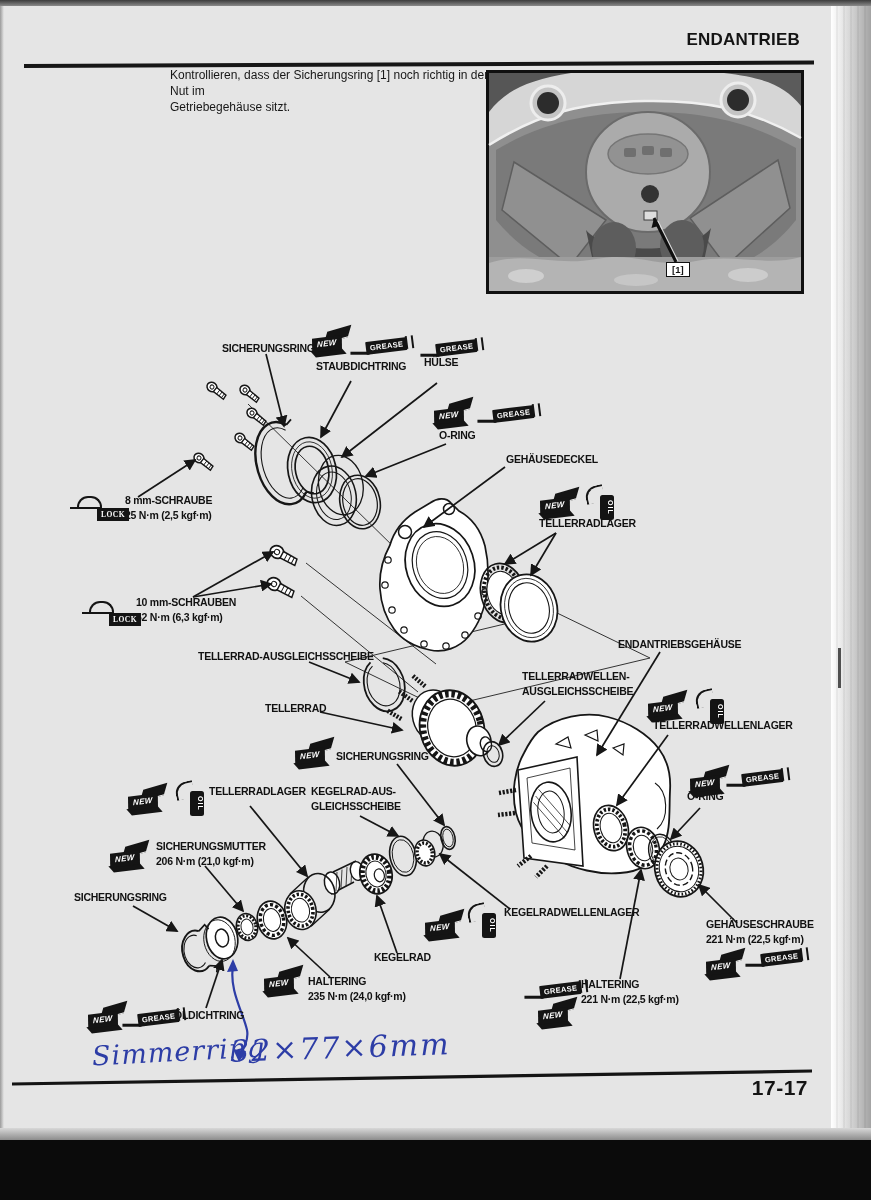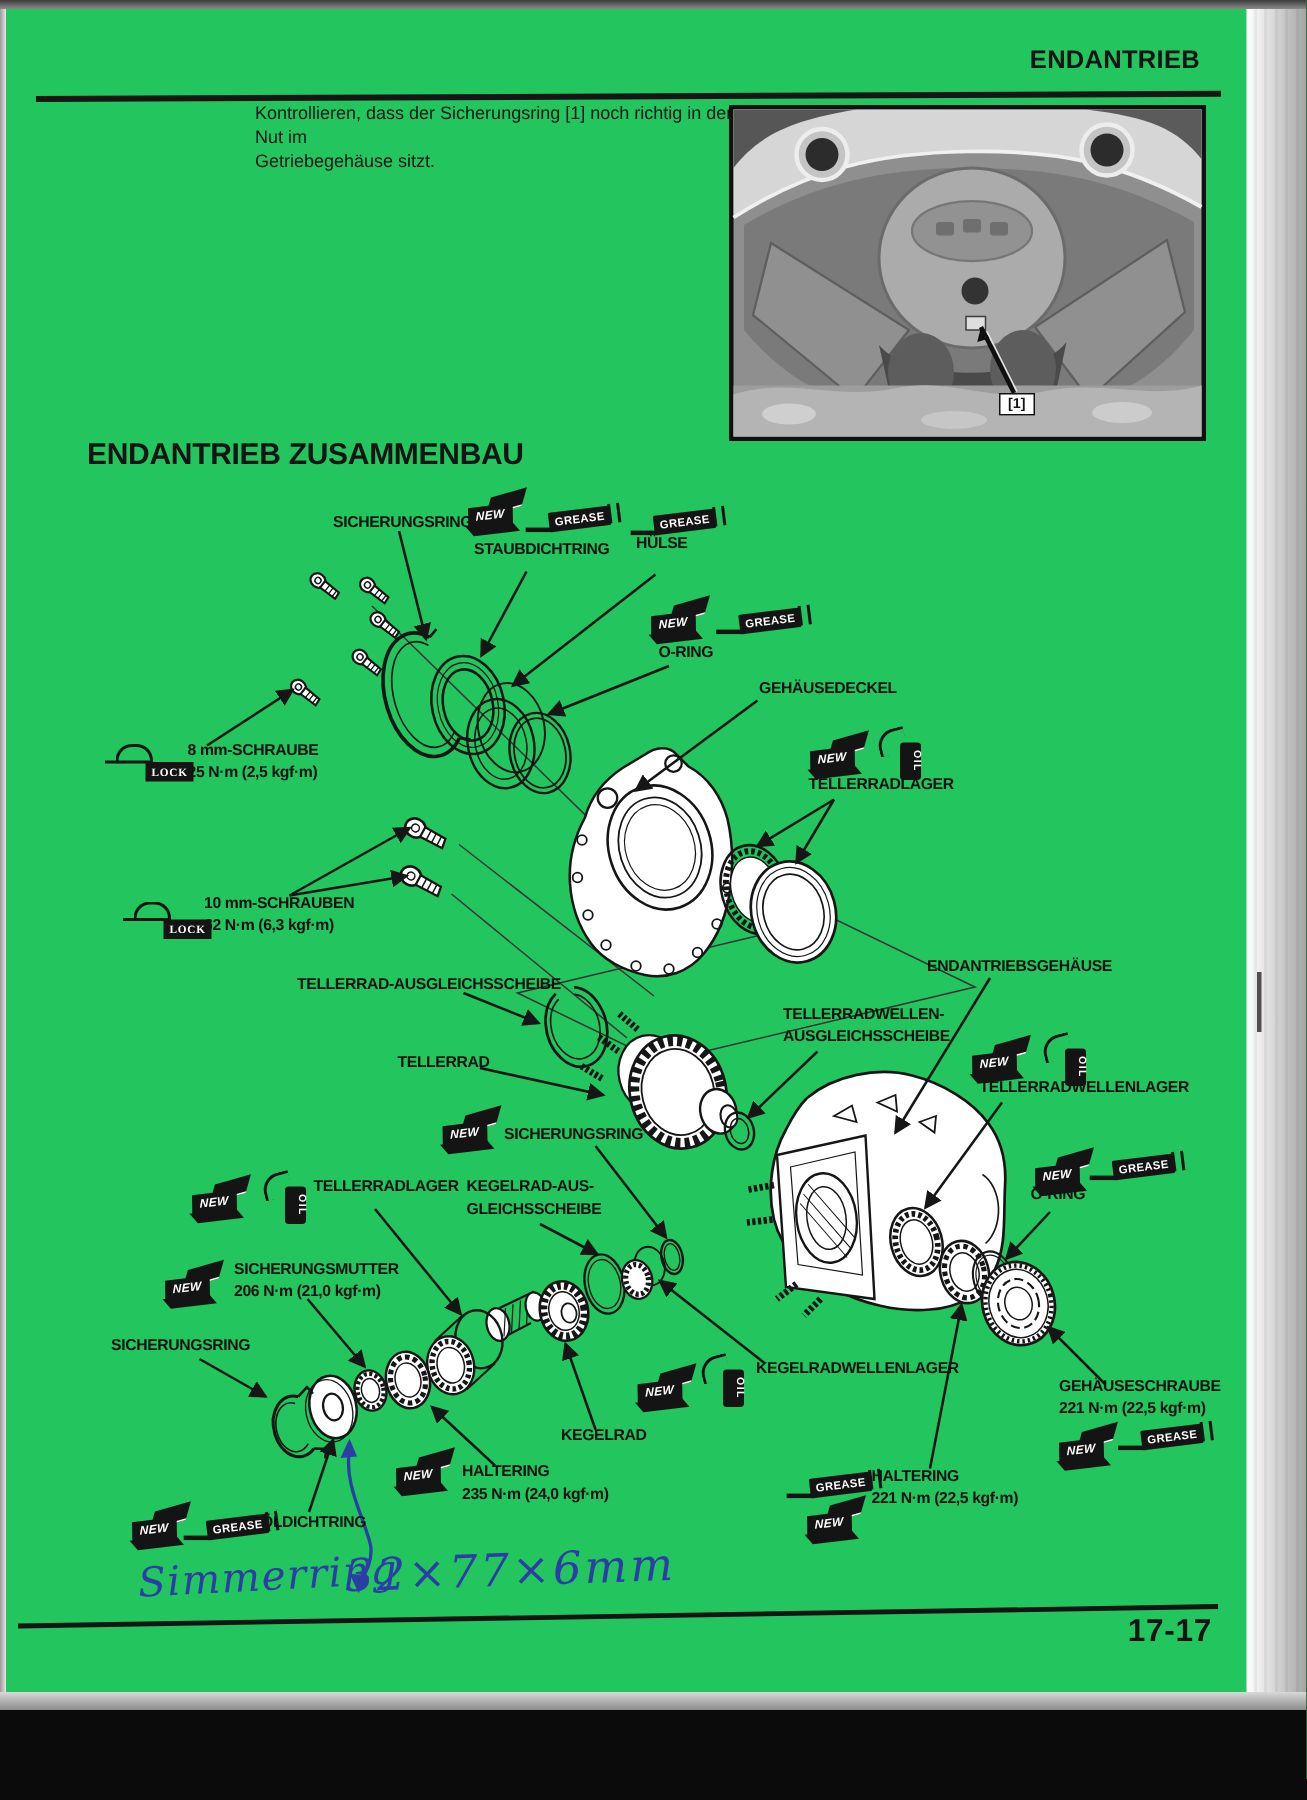--- a/index.html
+++ b/index.html
@@ -1,16 +1,16 @@
 <!DOCTYPE html>
 <html><head>
 <meta charset="utf-8">
 <style>
   html,body{margin:0;padding:0;background:#222;}
-  #page{position:relative;width:871px;height:1200px;background:#22c55e;overflow:hidden;
+  #page{position:relative;width:871px;height:1200px;background:#e5e5e5;overflow:hidden;
         font-family:"Liberation Sans",sans-serif;color:#141414;}
   
   .edge-top{position:absolute;left:0;top:0;width:871px;height:6px;
             background:linear-gradient(180deg,#3c3c3c,#8a8a8a);}
   .edge-left{position:absolute;left:0;top:6px;width:4px;height:1124px;
              background:linear-gradient(90deg,#9a9a9a,#e6e6e6);}
   .edge-right{position:absolute;right:0;top:6px;width:40px;height:1124px;
               background:linear-gradient(90deg,#ffffff 0%,#ededed 22%,#d2d2d2 52%,#b9b9b9 78%,#a3a3a3 100%);}
   .edge-right::after{content:"";position:absolute;inset:0;
               background:repeating-linear-gradient(90deg,transparent 0 5px,rgba(0,0,0,.05) 5px 7px);}
@@ -122,21 +122,20 @@
       <ellipse cx="40" cy="206" rx="18" ry="7" fill="#cfcfcf"></ellipse>
       <ellipse cx="150" cy="210" rx="22" ry="6" fill="#c6c6c6"></ellipse>
       <ellipse cx="262" cy="205" rx="20" ry="7" fill="#cccccc"></ellipse>
       <path d="M190,192 L168,148" stroke="#0f0f0f" stroke-width="3"></path>
       <path d="M168,148 l-2.5,10 l8.5,-2.5 z" fill="#0f0f0f"></path>
       <path d="M192,191 L172,151" stroke="#e8e8e8" stroke-width="1"></path>
     </svg>
   </div>
   <div class="photo-callout">[1]</div>
 
-  <div class="section-title">ENDANTRIEB ZUSAMMENBAU</div>
 
   <svg class="diagram" width="871" height="1200" viewBox="0 0 871 1200">
     <defs>
       <marker id="ah" viewBox="0 0 10 10" refX="8.5" refY="5" markerWidth="7" markerHeight="7" orient="auto">
         <path d="M0,0 L10,5 L0,10 z" fill="#161616"></path>
       </marker>
       <g id="boltS">
         <ellipse cx="0" cy="0" rx="5.2" ry="4.6" fill="#fff" stroke="#161616" stroke-width="1.5"></ellipse>
         <circle cx="0" cy="0" r="2" fill="none" stroke="#161616" stroke-width="1"></circle>
         <path d="M4,-2.6 L16,-2.2 L16.5,2.6 L4,2.8 Z" fill="#fff" stroke="#161616" stroke-width="1.4"></path>

